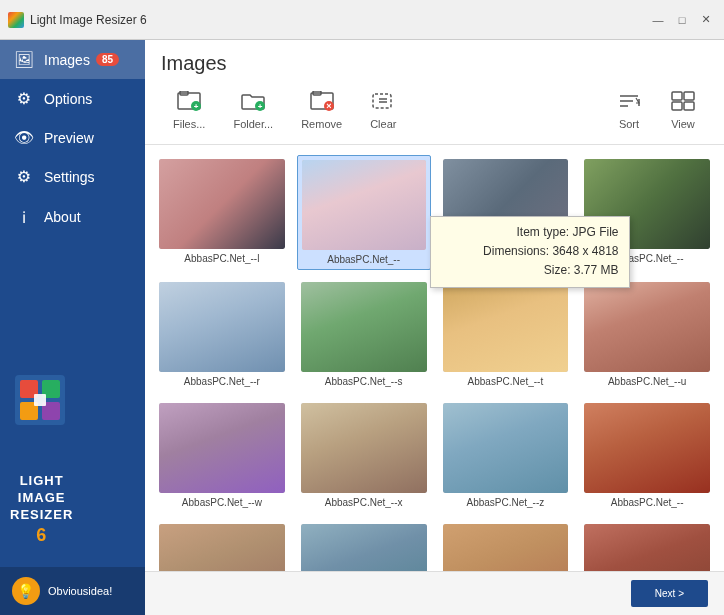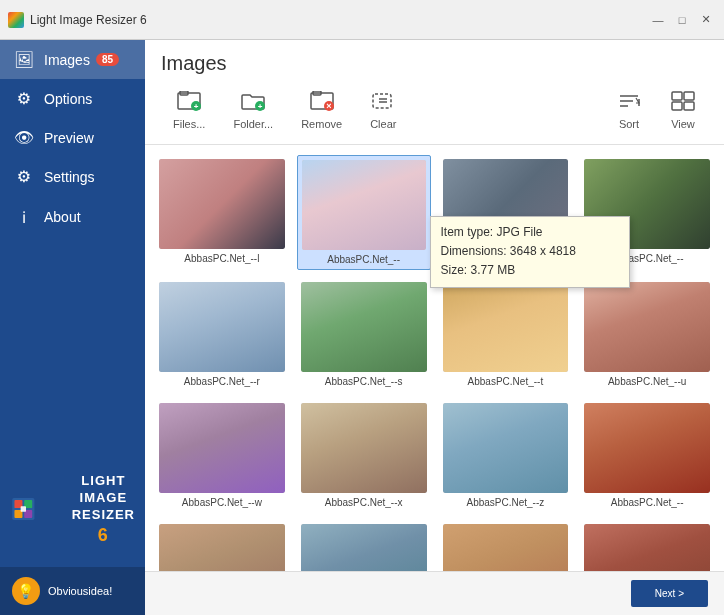--- a/index.html
+++ b/index.html
@@ -70,22 +70,22 @@
       color: white;
       border-radius: 10px;
       padding: 1px 6px;
       font-size: 10px;
       margin-left: 6px;
       font-weight: bold;
     }
 
     .sidebar-logo {
       display: flex;
-      flex-direction: row;
-      align-items: flex-end;
+      flex-direction: column;
+      align-items: flex-start;
       padding: 20px 10px;
       gap: 35px;
     }
     .logo-icon {
       width: 60px;
       height: 60px;
       position: relative;
       margin-bottom: 8px;
     }
     .logo-icon svg {
@@ -220,20 +220,21 @@
       position: absolute;
       background: #fffde7;
       border: 1px solid #bbb;
       padding: 6px 10px;
       font-size: 12px;
       color: #333;
       line-height: 1.6;
       z-index: 100;
       box-shadow: 2px 2px 6px rgba(0,0,0,0.2);
       pointer-events: none;
+      text-align: right;
     }
 
     
     .footer {
       background: #f5f5f5;
       border-top: 1px solid #ddd;
       padding: 8px 16px;
       display: flex;
       align-items: center;
       justify-content: flex-end;

